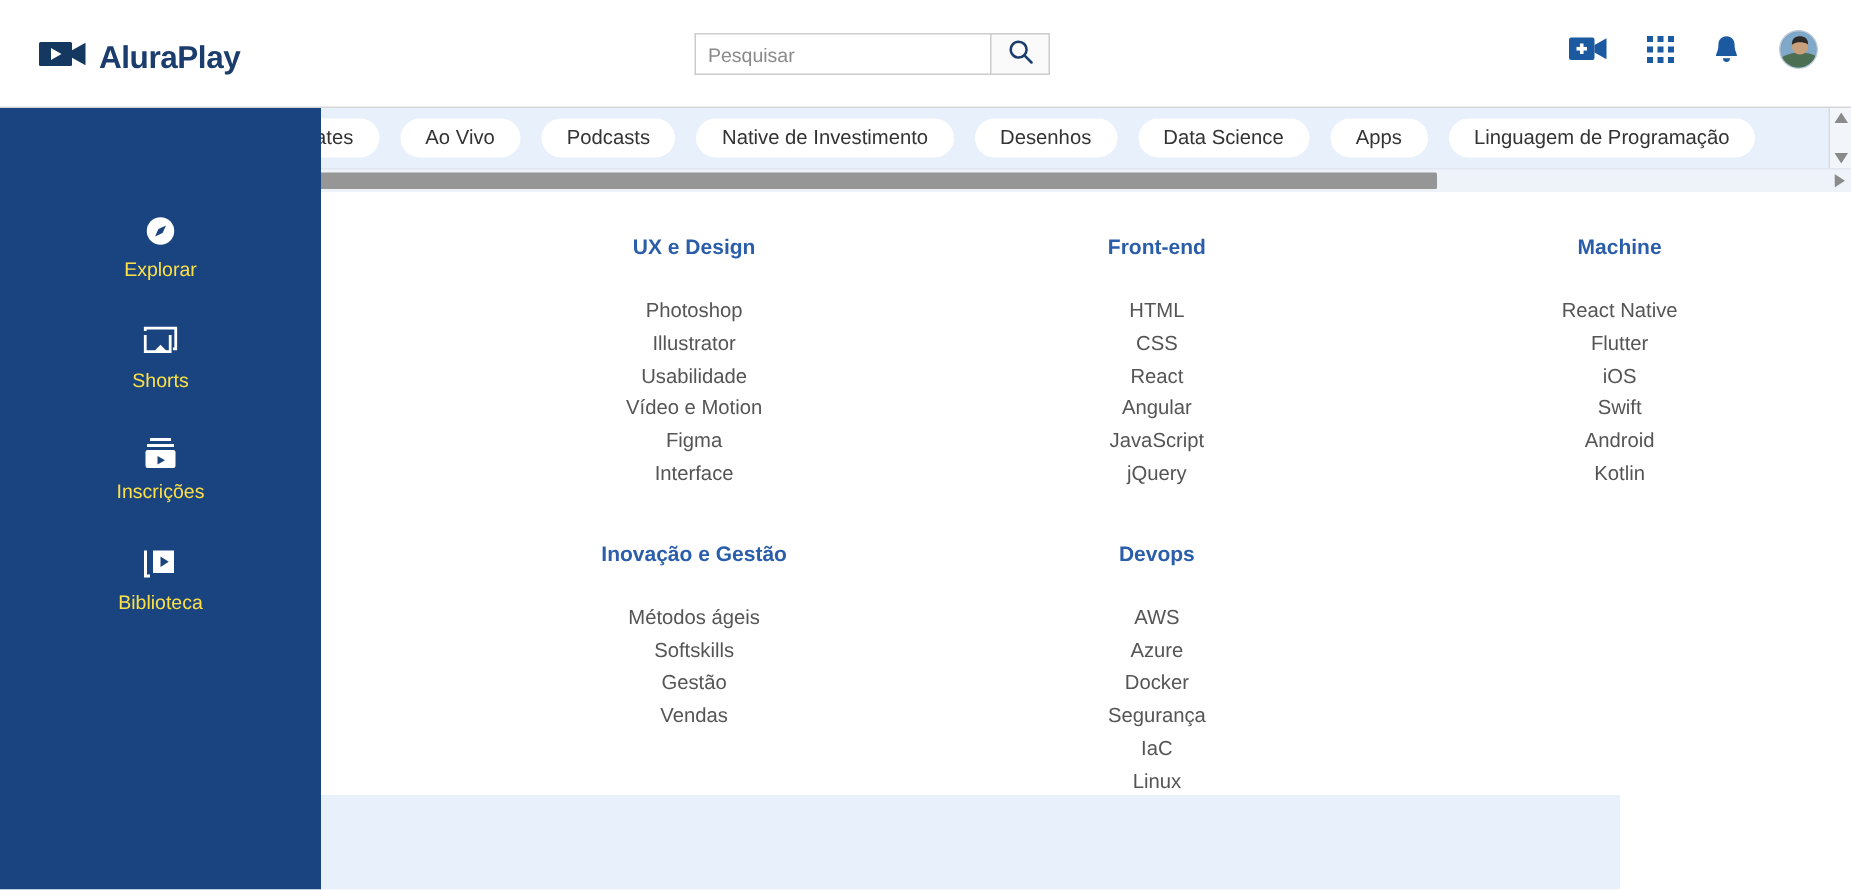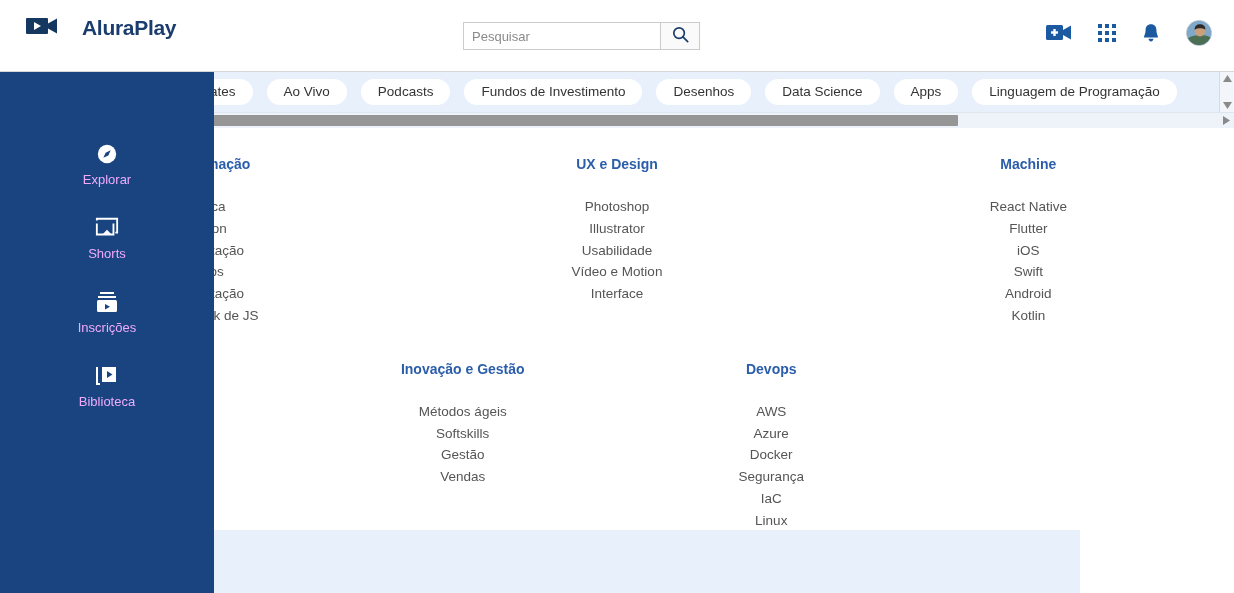--- a/index.html
+++ b/index.html
@@ -15,22 +15,22 @@
   
   .header {
     position: absolute; top: 0; left: 0;
     width: 1234px; height: 72px;
     background: #ffffff;
     border-bottom: 1px solid #d6d6d6;
     display: flex; align-items: center;
     z-index: 40;
   }
   .logo {
-    position: absolute; left: 26px; top: 16px;
-    display: flex; align-items: center; gap: 22px;
+    position: absolute; left: 26px; top: 26px;
+    display: flex; align-items: center; gap: 6px;
     cursor: pointer;
   }
   .logo-cam { display:block; }
   .logo-text {
     font-size: 21px; font-weight: bold;
     color: #1b3d6d; letter-spacing: -0.3px;
     font-family: "Liberation Sans", sans-serif;
   }
 
   
@@ -127,21 +127,21 @@
     z-index: 35;
     padding-top: 70px;
   }
   .side-item {
     display: flex; flex-direction: column;
     align-items: center; justify-content: center;
     gap: 6px; margin-bottom: 29px;
     cursor: pointer; width: 214px;
   }
   .side-ico { height: 24px; display:flex; align-items:center; justify-content:center; }
-  .side-label { color: #f0abfc; font-size: 13px; }
+  .side-label { color: #fde047; font-size: 13px; }
 
   
   .content {
     position: absolute; left: 0; top: 128px;
     width: 1080px; height: 465px;
     background: #e8f0fb;
     z-index: 10;
   }
   .card {
     position: absolute; left: 0; top: 0;
@@ -178,21 +178,31 @@
           <a class="col-link">Jogos</a>
           <a class="col-link">Computação</a>
           <a class="col-link">Framework de JS</a>
         </div>
         <div class="col">
           <div class="col-title">UX e Design</div>
           <a class="col-link">Photoshop</a>
           <a class="col-link">Illustrator</a>
           <a class="col-link">Usabilidade</a>
           <a class="col-link">Vídeo e Motion</a>
+          <a class="col-link">Figma</a>
           <a class="col-link">Interface</a>
+        </div>
+        <div class="col">
+          <div class="col-title">Front-end</div>
+          <a class="col-link">HTML</a>
+          <a class="col-link">CSS</a>
+          <a class="col-link">React</a>
+          <a class="col-link">Angular</a>
+          <a class="col-link">JavaScript</a>
+          <a class="col-link">jQuery</a>
         </div>
         <div class="col">
           <div class="col-title">Machine</div>
           <a class="col-link">React Native</a>
           <a class="col-link">Flutter</a>
           <a class="col-link">iOS</a>
           <a class="col-link">Swift</a>
           <a class="col-link">Android</a>
           <a class="col-link">Kotlin</a>
         </div>
@@ -278,21 +288,21 @@
       <span class="side-label">Biblioteca</span>
     </div>
 
   </div>
 
   <div class="chipstrip">
     <div class="chip">Tudo</div>
     <div class="chip">Debates</div>
     <div class="chip">Ao Vivo</div>
     <div class="chip">Podcasts</div>
-    <div class="chip">Fundos de Investimento</div>
+    <div class="chip">Native de Investimento</div>
     <div class="chip">Desenhos</div>
     <div class="chip">Data Science</div>
     <div class="chip">Apps</div>
     <div class="chip">Linguagem de Programação</div>
   </div>
 
   <div class="chip-vscroll">
     <span class="varrow">
       <svg width="9" height="7" viewBox="0 0 9 7">
           <path d="M4.5 0 L9 7 L0 7 Z" fill="#8a8a8a"></path>

